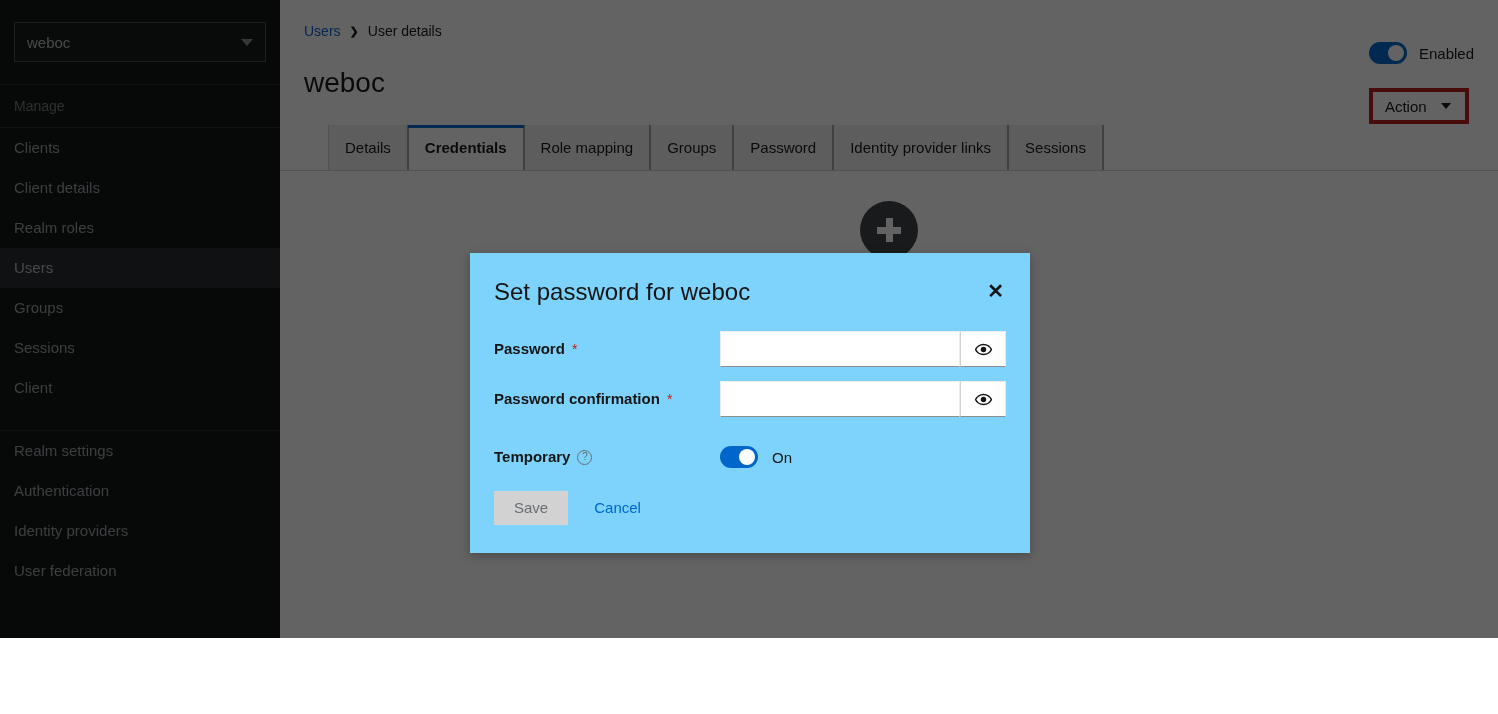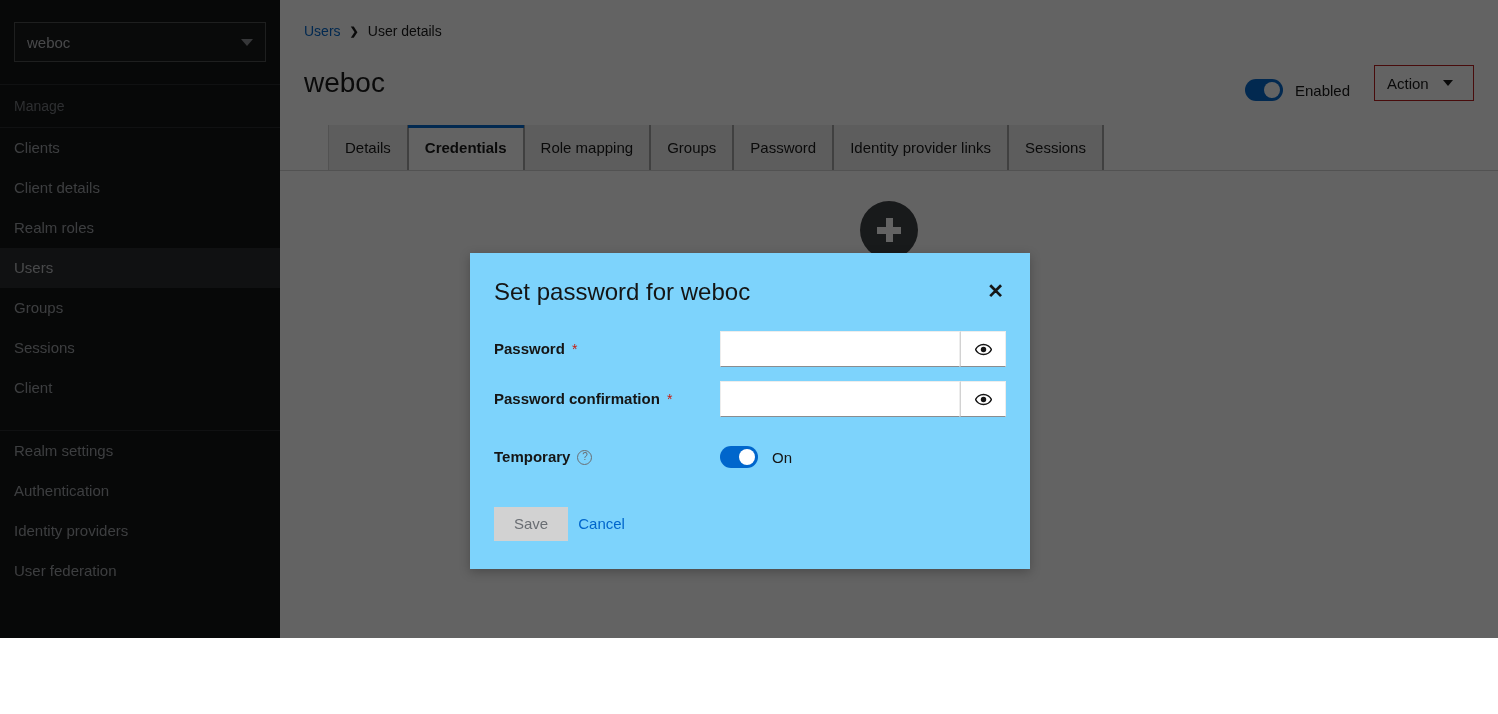--- a/index.html
+++ b/index.html
@@ -116,22 +116,23 @@
   .page-title {
     font-size: 28px;
     font-weight: 400;
     color: #151515;
     line-height: 34px;
     margin: 0;
     flex: 1;
   }
   .header-right {
     display: flex;
-    align-items: flex-end;
+    align-items: flex-start;
     gap: 24px;
+    flex-direction: column;
   }
   .enabled-group {
     display: flex;
     align-items: center;
     gap: 12px;
   }
 
   
   .switch {
     position: relative;
@@ -149,21 +150,21 @@
     background: #fff;
   }
   .switch-label {
     font-size: 15px;
     color: #151515;
   }
 
   .action-btn {
     height: 36px;
     min-width: 100px;
-    border: 1px solid #b91c1c;
+    border: 4px solid #b91c1c;
     background: #ffffff;
     display: flex;
     align-items: center;
     gap: 14px;
     padding: 0 12px;
     cursor: pointer;
     font-size: 15px;
     color: #151515;
   }
   .action-btn .caret {
@@ -373,22 +374,22 @@
   }
   .toggle-state-label {
     font-size: 15px;
     color: #151515;
     margin-left: 14px;
   }
 
   .modal-actions {
     display: flex;
     align-items: center;
-    gap: 0;
-    margin-top: 32px;
+    gap: 16px;
+    margin-top: 16px;
   }
   .btn-save {
     background: #d2d2d2;
     color: #6a6e73;
     border: none;
     font-size: 15px;
     padding: 8px 20px;
     cursor: default;
     font-family: "Liberation Sans", sans-serif;
     line-height: 18px;

